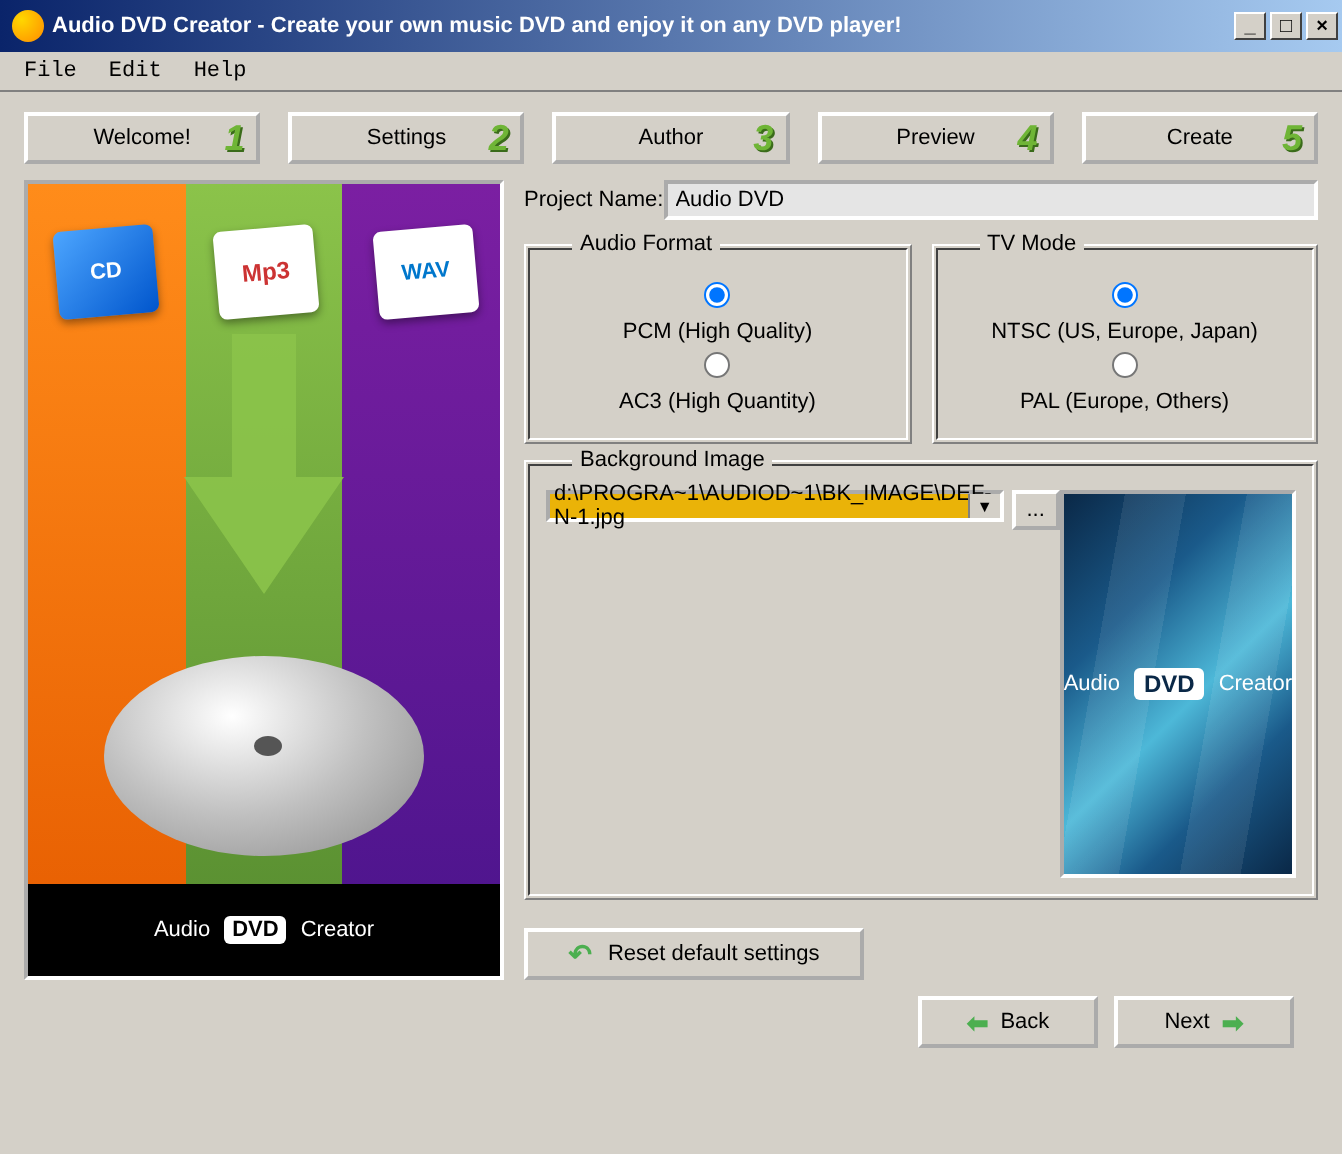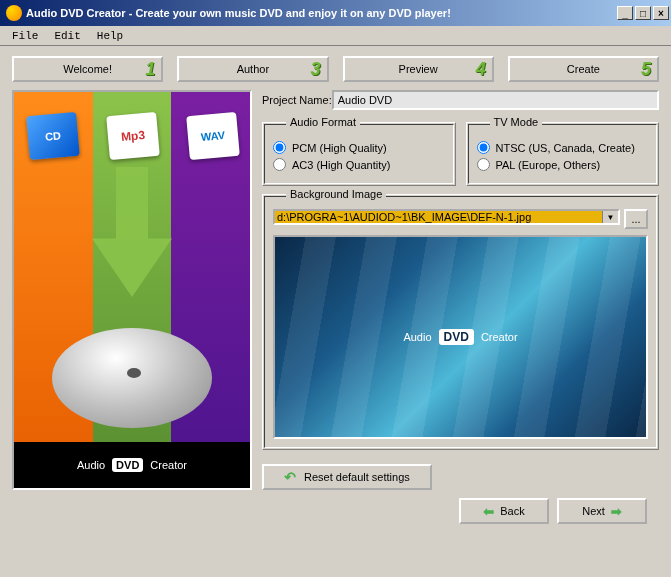--- a/index.html
+++ b/index.html
@@ -46,24 +46,24 @@
 .row-pn label { white-space:nowrap; }
 .row-pn input { flex:1; height:20px; border:2px inset #fff; padding:0 4px; background:#e5e5e5; }
 
 .groupbox { border:1px solid #808080; border-top-color:#fff; border-left-color:#fff; position:relative; padding:14px 10px 10px; }
 .groupbox::before { content:""; position:absolute; inset:1px; border:1px solid #404040; border-bottom-color:#fff; border-right-color:#fff; pointer-events:none; }
 .groupbox .legend { position:absolute; top:-7px; left:23px; background:#d4d0c8; padding:0 4px; z-index:1; }
 
 .two-col { display:flex; gap:10px; }
 .two-col .groupbox { flex:1; }
 
-.radio-row { display:flex; align-items:center; gap:6px; margin:4px 0; cursor:default; }
+.radio-row { display:flex; align-items:center; gap:6px; margin:4px 0; cursor:default;flex-direction:column; }
 .radio-row input { margin:0; }
 
-.bg-group { flex:1; display:flex; flex-direction:column; }
+.bg-group { flex:1; display:flex; flex-direction:row; }
 .path-row { display:flex; gap:4px; margin-bottom:6px; }
 .path-row select, .path-row .combo { flex:1; height:16px; border:2px inset #fff; background:#eab308; padding:0 2px; display:flex; align-items:center; position:relative; }
 .combo .arrow { position:absolute; right:0; top:0; bottom:0; width:16px; background:#d4d0c8; border-left:1px solid #808080; display:flex; align-items:center; justify-content:center; font-size:8px; }
 .browse-btn { width:24px; height:20px; border:2px outset #fff; background:#d4d0c8; display:flex; align-items:center; justify-content:center; cursor:default; }
 
 .preview-img { flex:1; min-height:180px; border:2px inset #fff; background: linear-gradient(135deg, #0a2847 0%, #1a5a8a 30%, #4db8d8 55%, #1a5a8a 75%, #0a2847 100%); position:relative; display:flex; align-items:center; justify-content:center; color:#fff; font-size:18px; gap:7px; }
 .preview-img::before { content:""; position:absolute; inset:0; background: repeating-linear-gradient(100deg, transparent 0, transparent 30px, rgba(255,255,255,0.08) 30px, rgba(255,255,255,0.08) 60px); }
 .preview-img .dvd { background:#fff; color:#0a2847; padding:1px 5px; border-radius:3px; font-size:12px; font-weight:bold; position:relative; }
 .preview-img span { position: relative; }
 
@@ -91,20 +91,24 @@
   <div class="menu-item">File</div>
   <div class="menu-item">Edit</div>
   <div class="menu-item">Help</div>
 </div>
 
 <div class="content">
   <div class="steps">
     <div class="step-btn">
         <span class="label">Welcome!</span>
         <span class="num">1</span>
+      </div>
+    <div class="step-btn">
+        <span class="label">Settings</span>
+        <span class="num">2</span>
       </div>
     <div class="step-btn">
         <span class="label">Author</span>
         <span class="num">3</span>
       </div>
     <div class="step-btn">
         <span class="label">Preview</span>
         <span class="num">4</span>
       </div>
     <div class="step-btn">
@@ -147,21 +151,21 @@
             </label>
           <label class="radio-row">
               <input type="radio" name="af" style="">
               <span>AC3 (High Quantity)</span>
             </label>
         </div>
         <div class="groupbox">
           <div class="legend">TV Mode</div>
           <label class="radio-row">
               <input type="radio" name="tv" checked="" style="">
-              <span>NTSC (US, Canada, Create)</span>
+              <span>NTSC (US, Europe, Japan)</span>
             </label>
           <label class="radio-row">
               <input type="radio" name="tv" style="">
               <span>PAL  (Europe, Others)</span>
             </label>
         </div>
       </div>
 
       <div class="groupbox bg-group">
         <div class="legend">Background Image</div>

